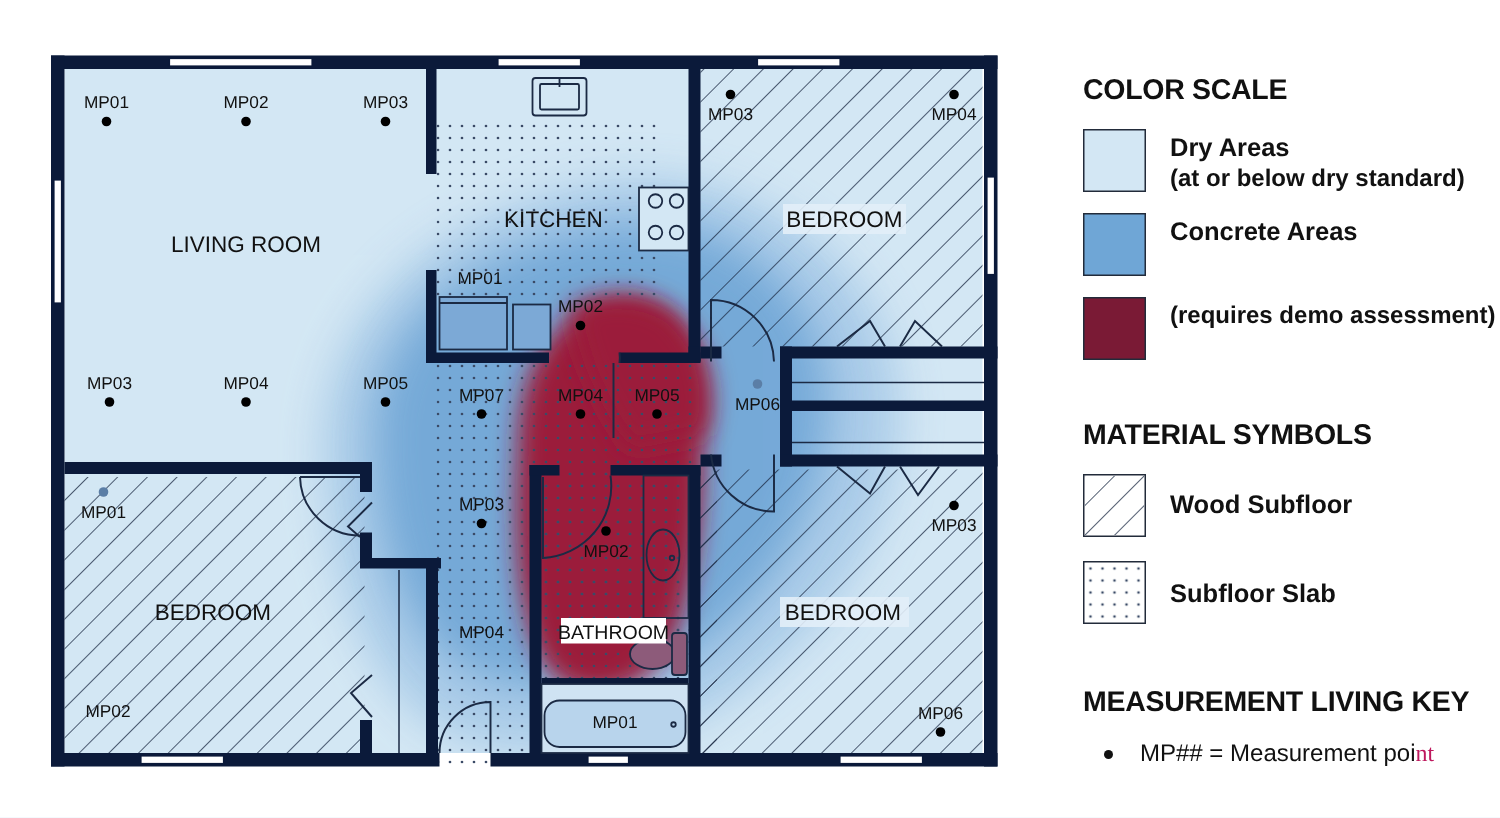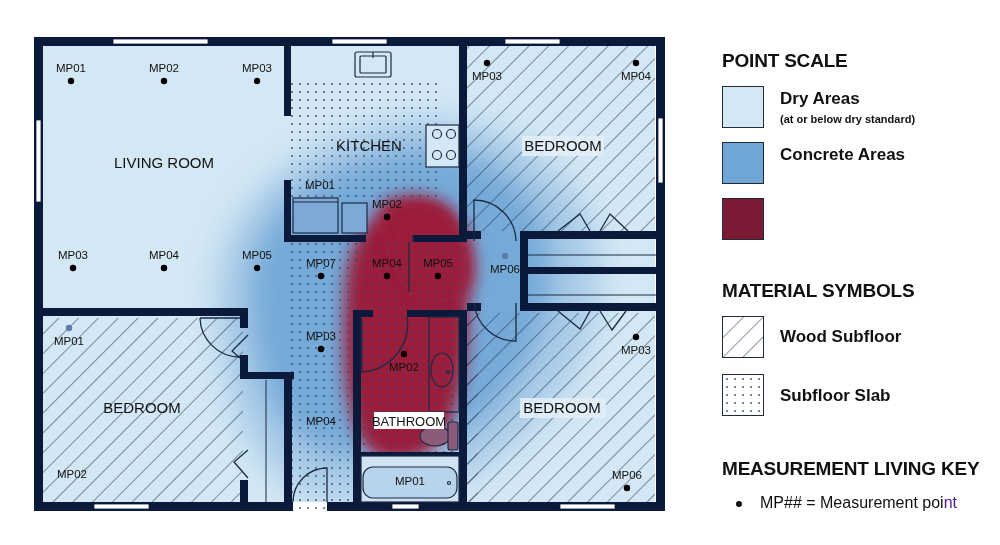--- a/index.html
+++ b/index.html
@@ -2,24 +2,24 @@
 <html><head>
 <meta charset="utf-8">
 <style>
   html, body { margin: 0; padding: 0; background: #ffffff; }
   body { width: 1000px; height: 545px; position: relative; overflow: hidden; font-family: "Liberation Sans", sans-serif; }
   #plan { position: absolute; left: 0; top: 0; width: 700px; height: 545px; }
   .legend { position: absolute; left: 722px; top: 0; width: 278px; color: #111; }
   .legend h3 { margin: 0; font-size: 19px; font-weight: bold; letter-spacing: -0.2px; position: absolute; left: 0; white-space: nowrap; }
   .sw { position: absolute; left: 0; width: 42px; height: 42px; box-sizing: border-box; border: 1.5px solid #222b3a; }
   .lab { position: absolute; left: 58px; font-size: 17px; line-height: 21px; white-space: nowrap; font-weight: bold; }
-  .lab .sub { font-size: 11px; display: block; }
+  .lab .sub { font-size: 16px; display: block; }
   .mpkey { position: absolute; left: 14px; top: 494px; font-size: 16px; white-space: nowrap; }
   .mpkey .dot { display: inline-block; width: 6px; height: 6px; border-radius: 50%; background: #111; margin-right: 18px; vertical-align: middle; }
-  .mpkey .fade { color: #4c1d95; }
+  .mpkey .fade { color: #be185d; font-family: Liberation Serif, serif; }
   svg text { font-family: "Liberation Sans", sans-serif; }
 </style>
 </head>
 <body>
 
 <svg id="plan" viewBox="0 0 700 545" xmlns="http://www.w3.org/2000/svg">
   <defs>
     <pattern id="hatch" patternUnits="userSpaceOnUse" width="14" height="14" patternTransform="rotate(45)">
       <line x1="0" y1="0" x2="0" y2="14" stroke="#1b2a44" stroke-width="1"></line>
     </pattern>
@@ -255,35 +255,36 @@
         <circle cx="404" cy="354" r="3.2" fill="#000"></circle>
         <text x="404" y="371" text-anchor="middle" font-size="11.5" fill="#111">MP02</text>
       </g>
       <g>
         <text x="410" y="485" text-anchor="middle" font-size="11.5" fill="#111">MP01</text>
       </g>
     </g>
 </svg>
 
 <div class="legend">
-  <h3 style="top:50px">POINT SCALE</h3>
+  <h3 style="top:50px">COLOR SCALE</h3>
 
   <div class="sw" style="top:86px;background:#d3e7f4"></div>
   <div class="lab" style="top:88px">
     <span>Dry Areas</span>
     <span class="sub">(at or below dry standard)</span>
   </div>
 
   <div class="sw" style="top:142px;background:#6fa6d6"></div>
   <div class="lab" style="top:144px">
     <span>Concrete Areas</span>
   </div>
 
   <div class="sw" style="top:198px;background:#7a1a35"></div>
   <div class="lab" style="top:200px">
+    <span class="sub">(requires demo assessment)</span>
   </div>
 
   <h3 style="top:280px">MATERIAL SYMBOLS</h3>
 
   <div class="sw" style="top:316px;background:#fff;overflow:hidden">
     <svg width="40" height="40">
       <rect width="40" height="40" fill="url(#hatch)"></rect>
     </svg>
   </div>
   <div class="lab" style="top:326px">Wood Subfloor</div>

